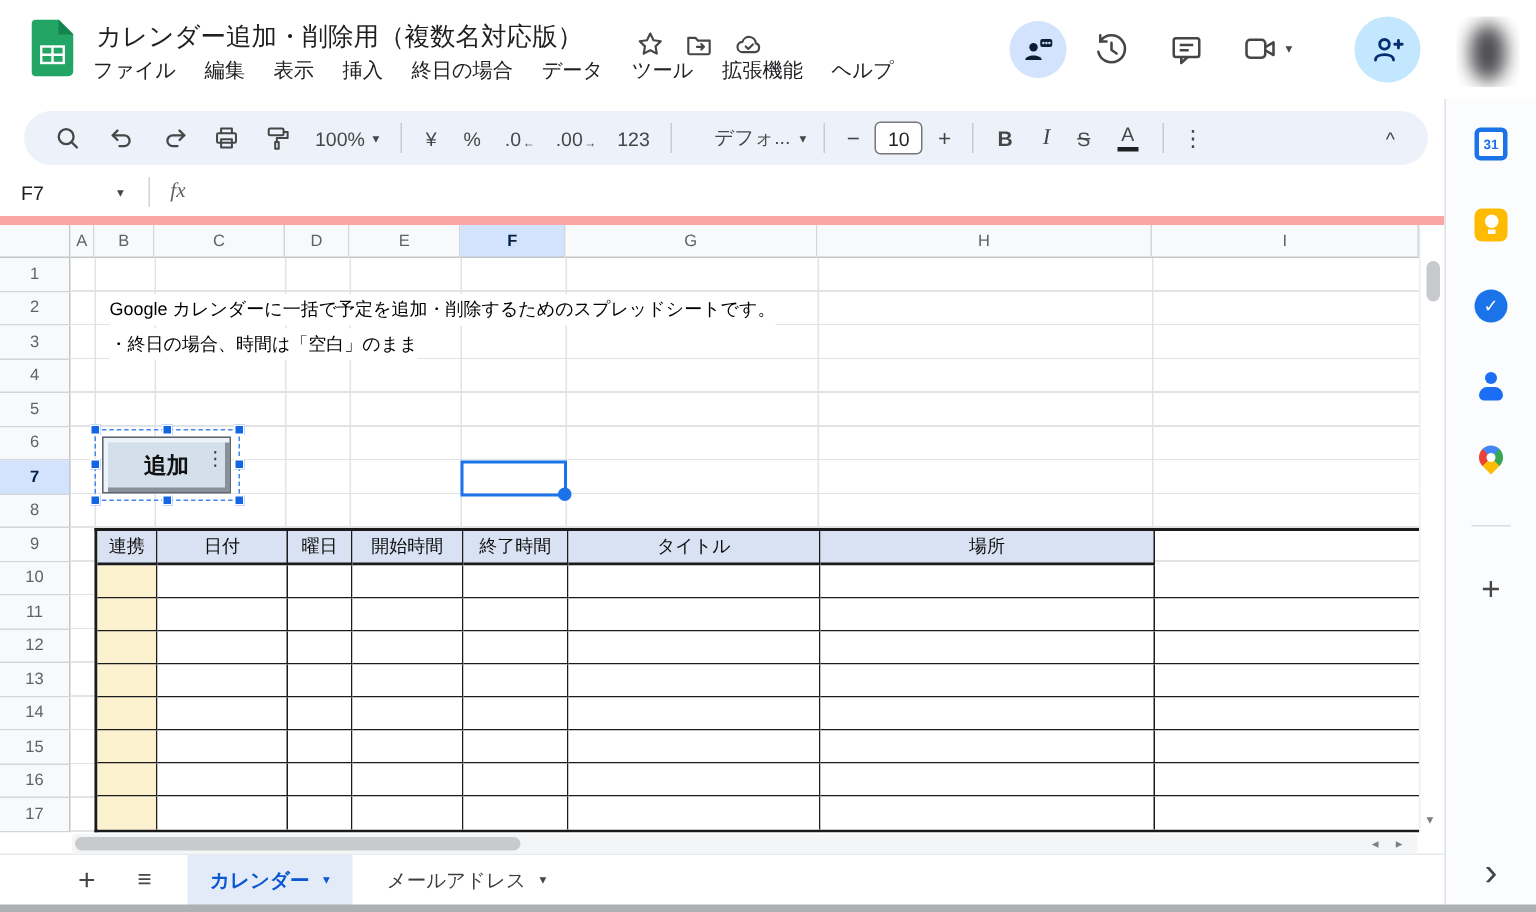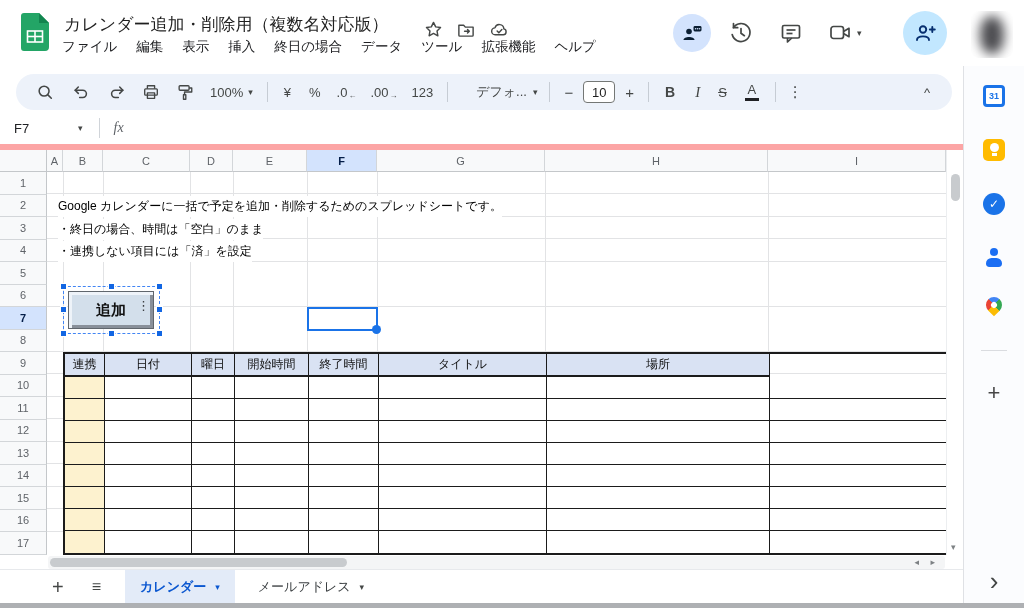--- a/index.html
+++ b/index.html
@@ -60,21 +60,21 @@
   .colhead.sel{background:#d3e3fd;color:#041e49;font-weight:bold;}
   .w-a{width:16px}.w-b{width:40px}.w-c{width:87px}.w-d{width:43px}.w-e{width:74px}
   .w-f{width:70px}.w-g{width:168px}.w-h{width:223px}.w-i{width:178px}
   .rowheads{position:absolute;left:0;top:22px;width:47px;}
   .rowhead{width:47px;height:22.5px;background:#f8f9fa;border-right:1px solid #c4c7ca;border-bottom:1px solid #d3d6d9;
            font-size:11px;color:#5f6368;display:flex;align-items:center;justify-content:center;cursor:pointer;}
   .rowhead.sel{background:#d3e3fd;color:#041e49;font-weight:bold;}
   .cellsbg{position:absolute;left:47px;top:22px;width:899px;height:383px;
            background:repeating-linear-gradient(to bottom,transparent 0 21.5px,#e2e3e5 21.5px 22.5px);}
   .vline{position:absolute;top:22px;height:383px;width:1px;background:#e2e3e5;}
-  .note{position:absolute;left:58px;height:21px;background:#fff;display:flex;align-items:center;
+  .note{position:absolute;left:73px;height:21px;background:#fff;display:flex;align-items:center;
         font-size:12px;color:#000;white-space:nowrap;cursor:cell;}
   .note1{top:46px}.note2{top:68.5px}.note3{top:91px}
 
   
   .btn3d{position:absolute;background:#d3dfeb;border:1px solid #60666d;
          box-shadow:inset 3px 3px 0 #eef3f9,inset -3px -3px 0 #89909a;
          display:flex;align-items:center;justify-content:center;
          font-size:15px;font-weight:bold;color:#111;cursor:pointer;}
   .btn-add{left:68px;top:141px;width:86px;height:38px;}
   .btn-del{left:176px;top:138px;width:86px;height:43px;}
@@ -356,21 +356,20 @@
       <div class="vline" style="left:190px"></div>
         <div class="vline" style="left:233px"></div>
       <div class="vline" style="left:307px"></div>
         <div class="vline" style="left:377px"></div>
       <div class="vline" style="left:545px"></div>
         <div class="vline" style="left:768px"></div>
     </div>
 
     <div class="note note1">Google カレンダーに一括で予定を追加・削除するためのスプレッドシートです。</div>
     <div class="note note2">・終日の場合、時間は「空白」のまま</div>
-    <div class="note note3">・連携しない項目には「済」を設定</div>
 
     <div class="dtable">
       <div class="trow thead">
         <div class="tcell c0">連携</div>
         <div class="tcell c1">日付</div>
         <div class="tcell c2">曜日</div>
         <div class="tcell c3">開始時間</div>
         <div class="tcell c4">終了時間</div>
         <div class="tcell c5">タイトル</div>
         <div class="tcell c6">場所</div>

